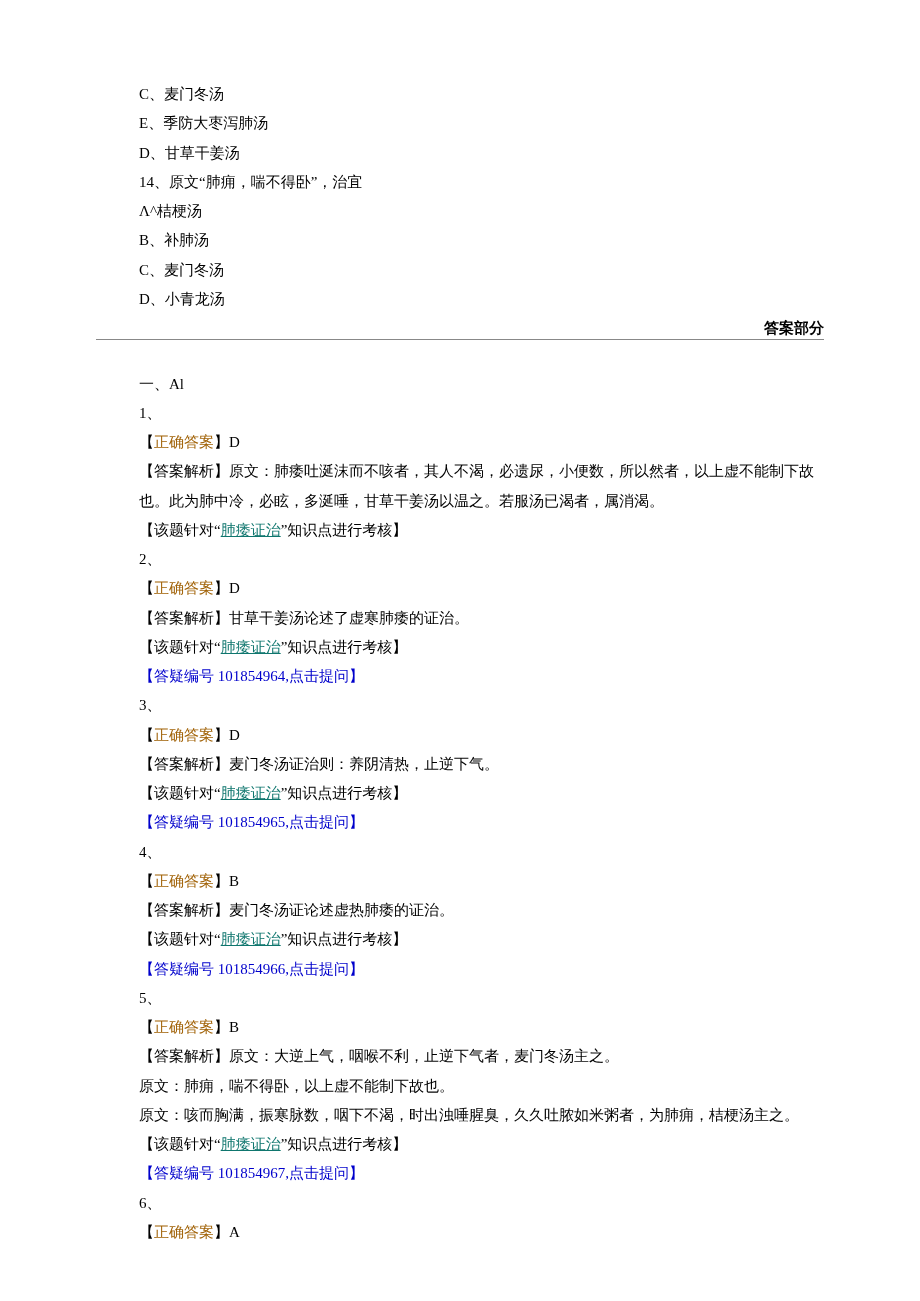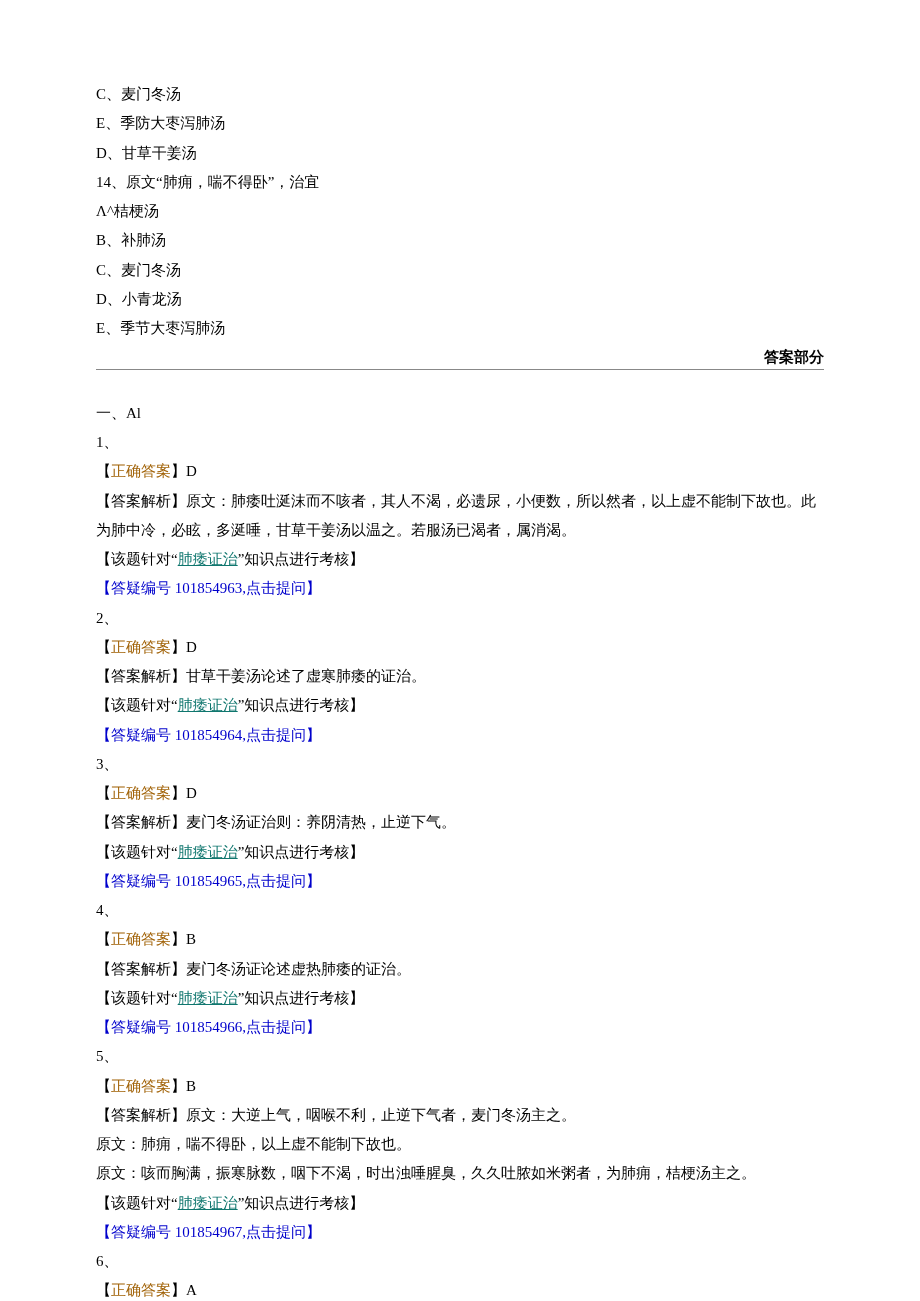--- a/index.html
+++ b/index.html
@@ -12,20 +12,21 @@
     line-height: 1.95;
   }
   .page {
     width: 920px;
     min-height: 1301px;
     padding: 80px 96px 50px 96px;
     box-sizing: border-box;
   }
   .line {
     white-space: pre-wrap;
+    margin-left: 43px;
   }
   .bold {
     font-weight: normal;
   }
   .center {
     text-align: right;
     font-weight: bold;
   }
   .hr {
     border-top: 1px solid #888;
@@ -49,34 +50,32 @@
 
   <div class="line">C、麦门冬汤</div>
   <div class="line">E、季防大枣泻肺汤</div>
   <div class="line">D、甘草干姜汤</div>
 
   <div class="line bold">14、原文“肺痈，喘不得卧”，治宜</div>
   <div class="line">Λ^桔梗汤</div>
   <div class="line">B、补肺汤</div>
   <div class="line">C、麦门冬汤</div>
   <div class="line">D、小青龙汤</div>
-  <div class="line">E、季节大枣泻肺汤</div>
 
   <div class="center">答案部分</div>
   <div class="hr"></div>
   <div class="line">&nbsp;</div>
   <div class="line">一、Al</div>
 
   <div id="answers-container">
       <div>
         <div class="line">1、</div>
         <div class="line"><span>【</span><span class="red">正确答案</span><span>】</span><span>D</span></div>
         <div class="line"><span>【答案解析】</span><span>原文：肺痿吐涎沫而不咳者，其人不渴，必遗尿，小便数，所以然者，以上虚不能制下故也。此为肺中冷，必眩，多涎唾，甘草干姜汤以温之。若服汤已渴者，属消渴。</span></div>
         <div class="line"><span>【该题针对“</span><span class="green">肺痿证治</span><span>”知识点进行考核】</span></div>
-        <div class="line blue"><span>【</span><span>答疑编号</span><span> </span><span>101854963</span><span>,</span><span>点击提问</span><span>】</span></div>
       </div>
       <div>
         <div class="line">2、</div>
         <div class="line"><span>【</span><span class="red">正确答案</span><span>】</span><span>D</span></div>
         <div class="line"><span>【答案解析】</span><span>甘草干姜汤论述了虚寒肺痿的证治。</span></div>
         <div class="line"><span>【该题针对“</span><span class="green">肺痿证治</span><span>”知识点进行考核】</span></div>
         <div class="line blue"><span>【</span><span>答疑编号</span><span> </span><span>101854964</span><span>,</span><span>点击提问</span><span>】</span></div>
       </div>
       <div>
         <div class="line">3、</div>

